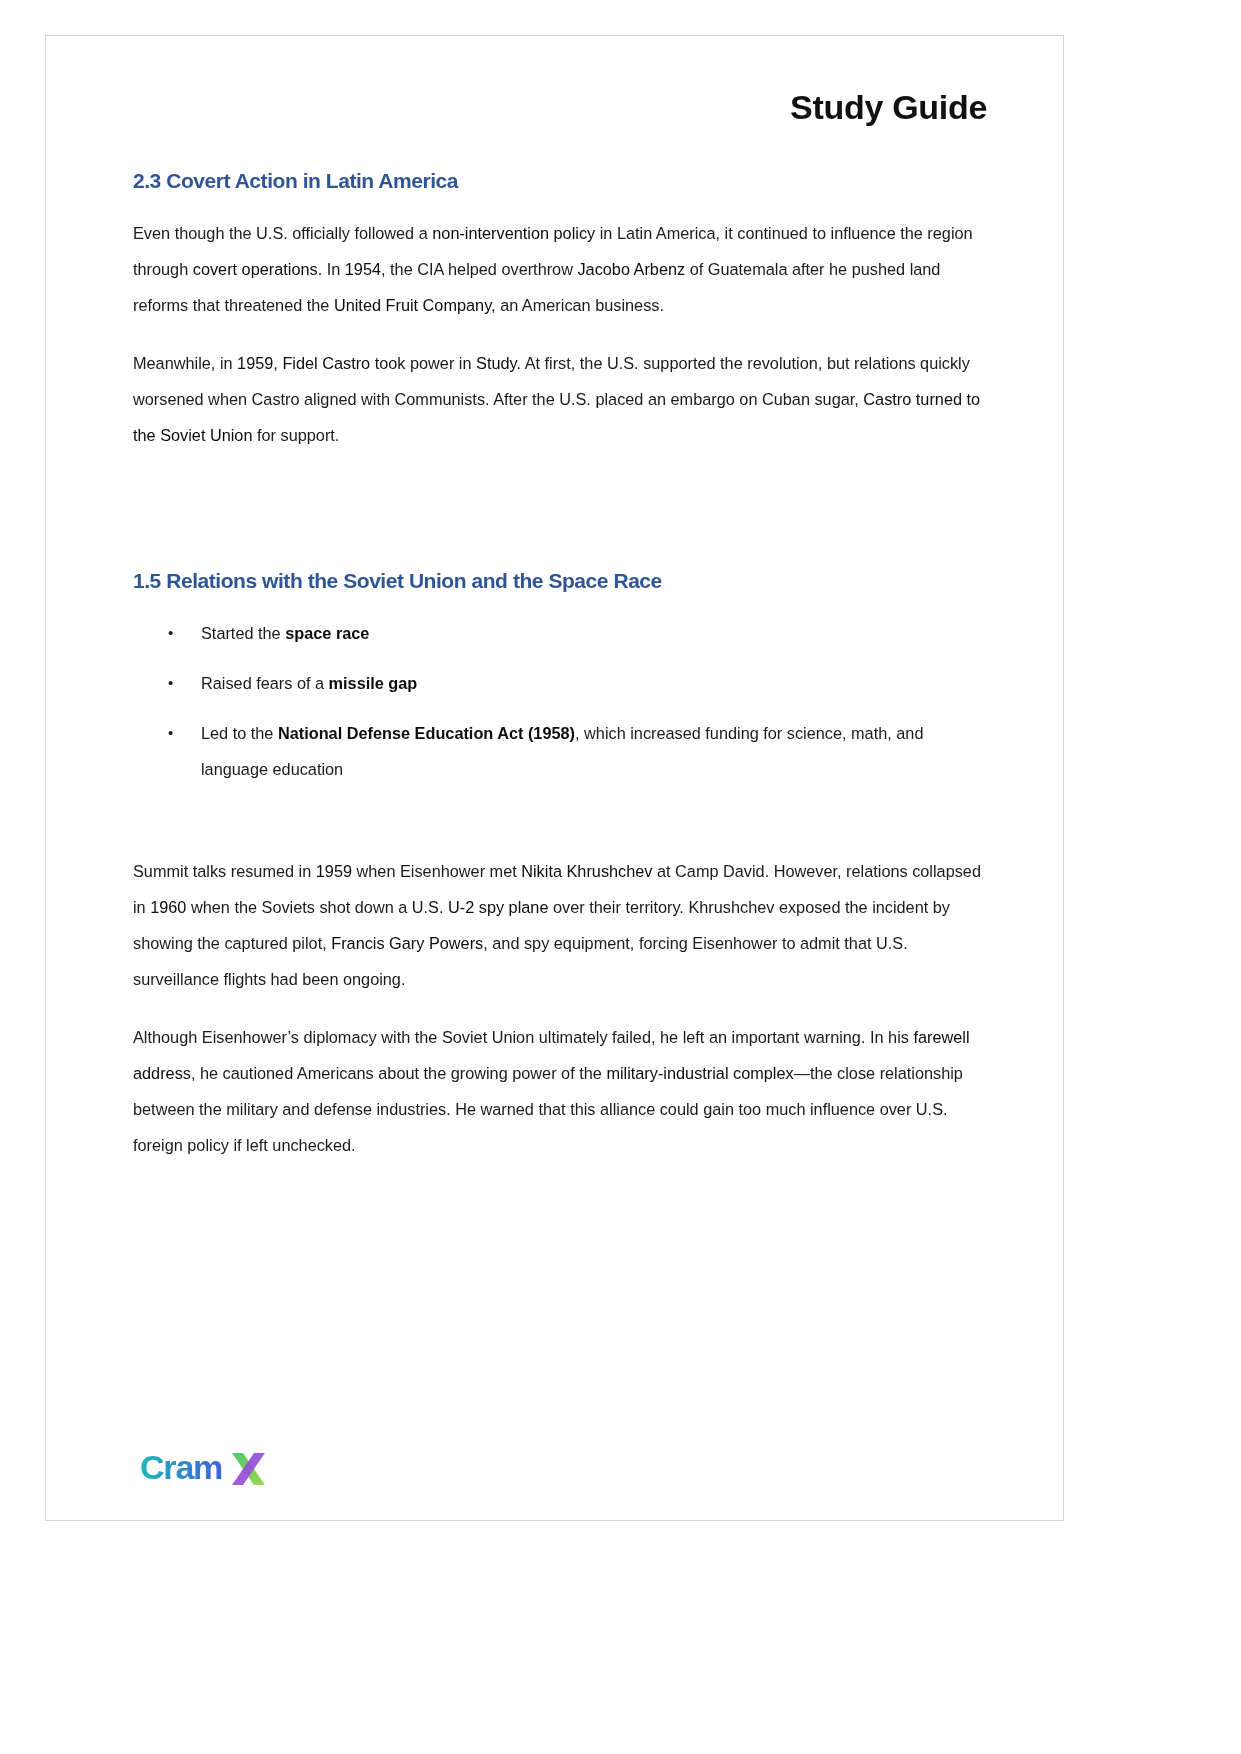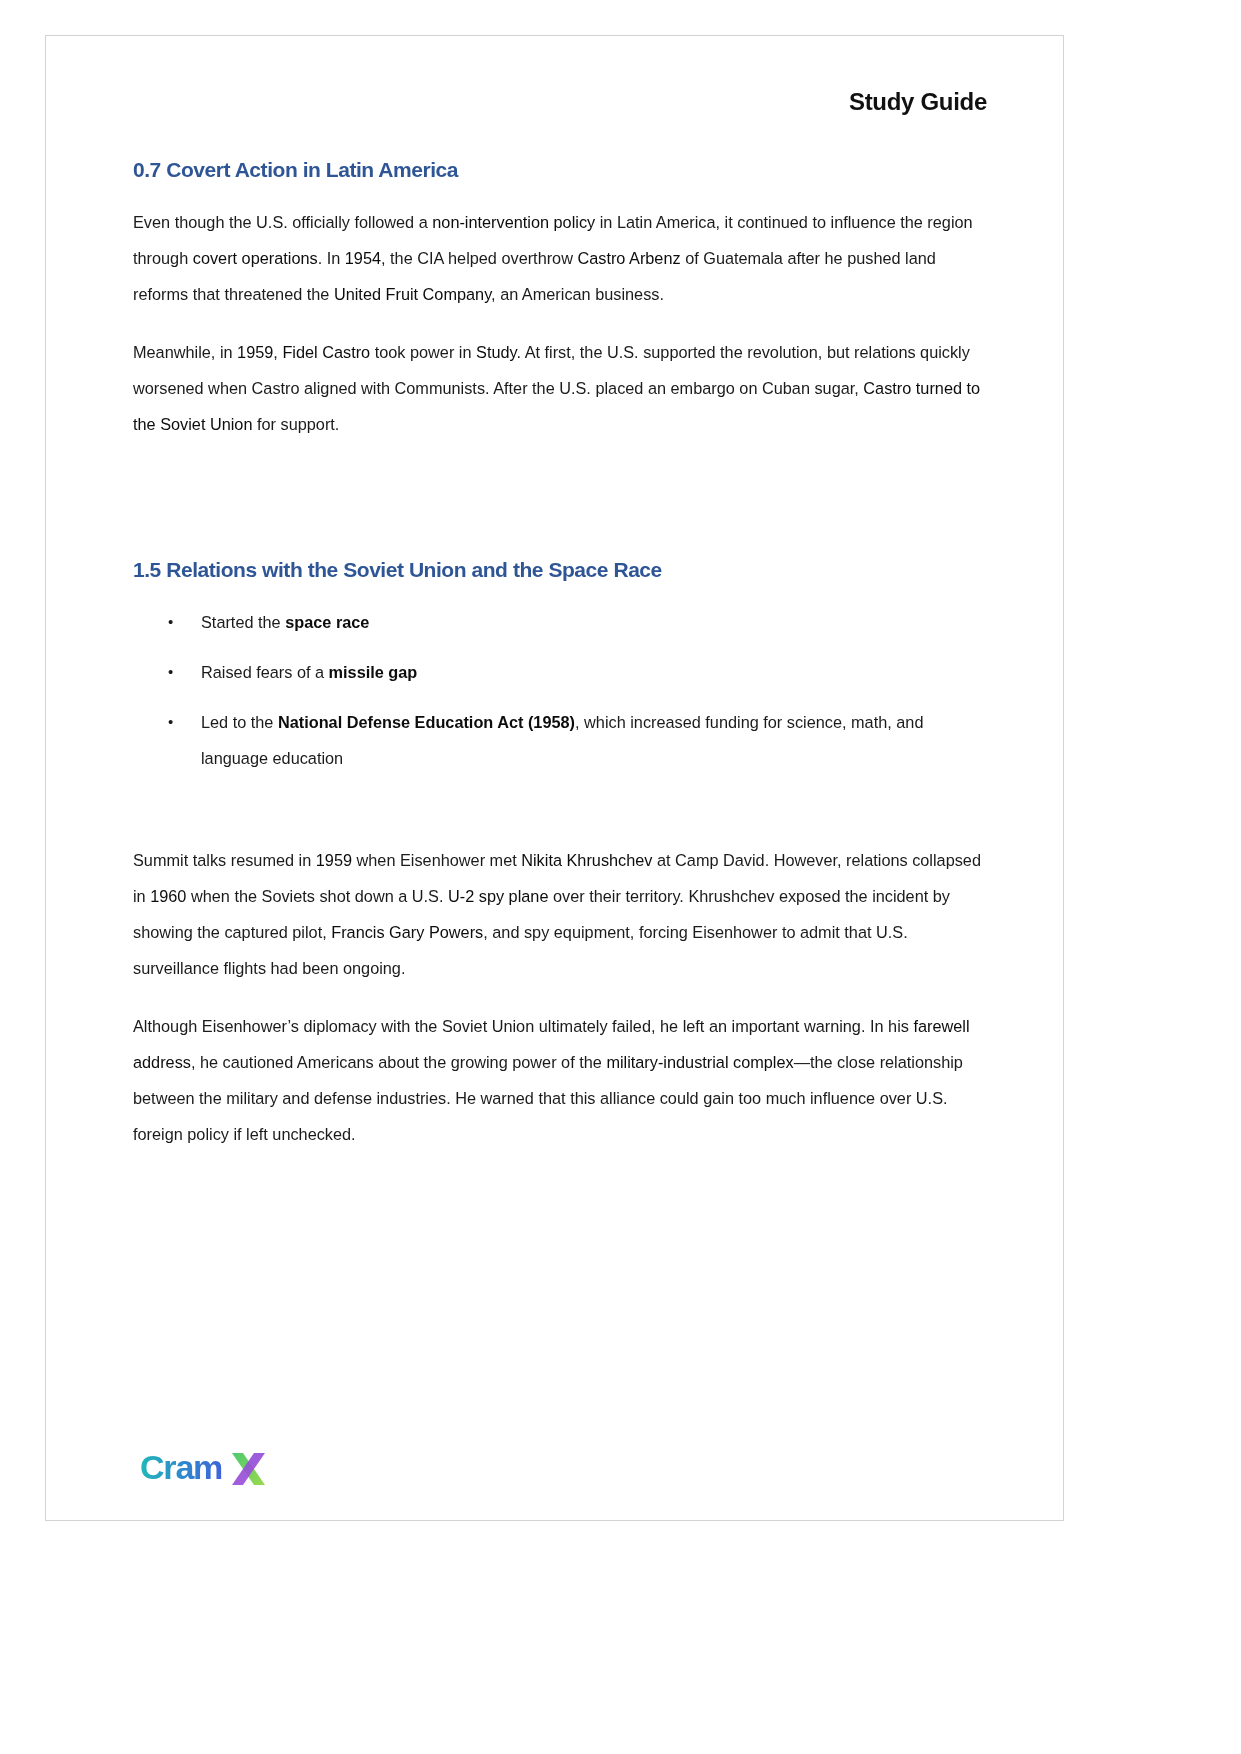--- a/index.html
+++ b/index.html
@@ -29,21 +29,21 @@
     position: absolute;
     left: 133px;
     top: 70px;
     width: 850px;
     z-index: 3;
   }
   .doc-title {
     text-align: right;
     font-family: "Liberation Sans", sans-serif;
     font-weight: bold;
-    font-size: 24px;
+    font-size: 34px;
     color: #111111;
     letter-spacing: -0.3px;
     margin-top: 18px;
     margin-right: -4px;
   }
   h2.section-heading {
     font-family: "Liberation Sans", sans-serif;
     font-size: 21px;
     font-weight: bold;
     color: #2e5596;
@@ -115,22 +115,22 @@
 <div id="page">
 
   <div class="page-border"></div>
 
 
   <div class="content">
 
     <div class="doc-title">Study Guide</div>
 
     <div id="sections-root">
-        <h2 class="section-heading">0.7 Covert Action in Latin America</h2>
-        <p class="body">Even though the U.S. officially followed a <b>non-intervention policy</b> in Latin America, it continued to influence the region through <b>covert operations</b>. In <b>1954</b>, the CIA helped overthrow <b>Castro Arbenz</b> of Guatemala after he pushed land reforms that threatened the <b>United Fruit Company</b>, an American business.</p>
+        <h2 class="section-heading">2.3 Covert Action in Latin America</h2>
+        <p class="body">Even though the U.S. officially followed a <b>non-intervention policy</b> in Latin America, it continued to influence the region through <b>covert operations</b>. In <b>1954</b>, the CIA helped overthrow <b>Jacobo Arbenz</b> of Guatemala after he pushed land reforms that threatened the <b>United Fruit Company</b>, an American business.</p>
         <p class="body">Meanwhile, in <b>1959</b>, <b>Fidel Castro</b> took power in <b>Study</b>. At first, the U.S. supported the revolution, but relations quickly worsened when Castro aligned with Communists. After the U.S. placed an embargo on Cuban sugar, <b>Castro turned to the Soviet Union</b> for support.</p>
         <div class="spacer-lg"></div>
         <h2 class="section-heading">1.5 Relations with the Soviet Union and the Space Race</h2>
         <ul class="bullets">
           <li><span class="dot">•</span><span>Started the <b>space race</b></span></li>
           <li><span class="dot">•</span><span>Raised fears of a <b>missile gap</b></span></li>
           <li><span class="dot">•</span><span>Led to the <b>National Defense Education Act (1958)</b>, which increased funding for science, math, and language education</span></li>
         </ul>
         <div class="spacer-lg"></div>
         <p class="body">Summit talks resumed in <b>1959</b> when Eisenhower met <b>Nikita Khrushchev</b> at Camp David. However, relations collapsed in <b>1960</b> when the Soviets shot down a U.S. <b>U-2 spy plane</b> over their territory. Khrushchev exposed the incident by showing the captured pilot, <b>Francis Gary Powers</b>, and spy equipment, forcing Eisenhower to admit that U.S. surveillance flights had been ongoing.</p>

